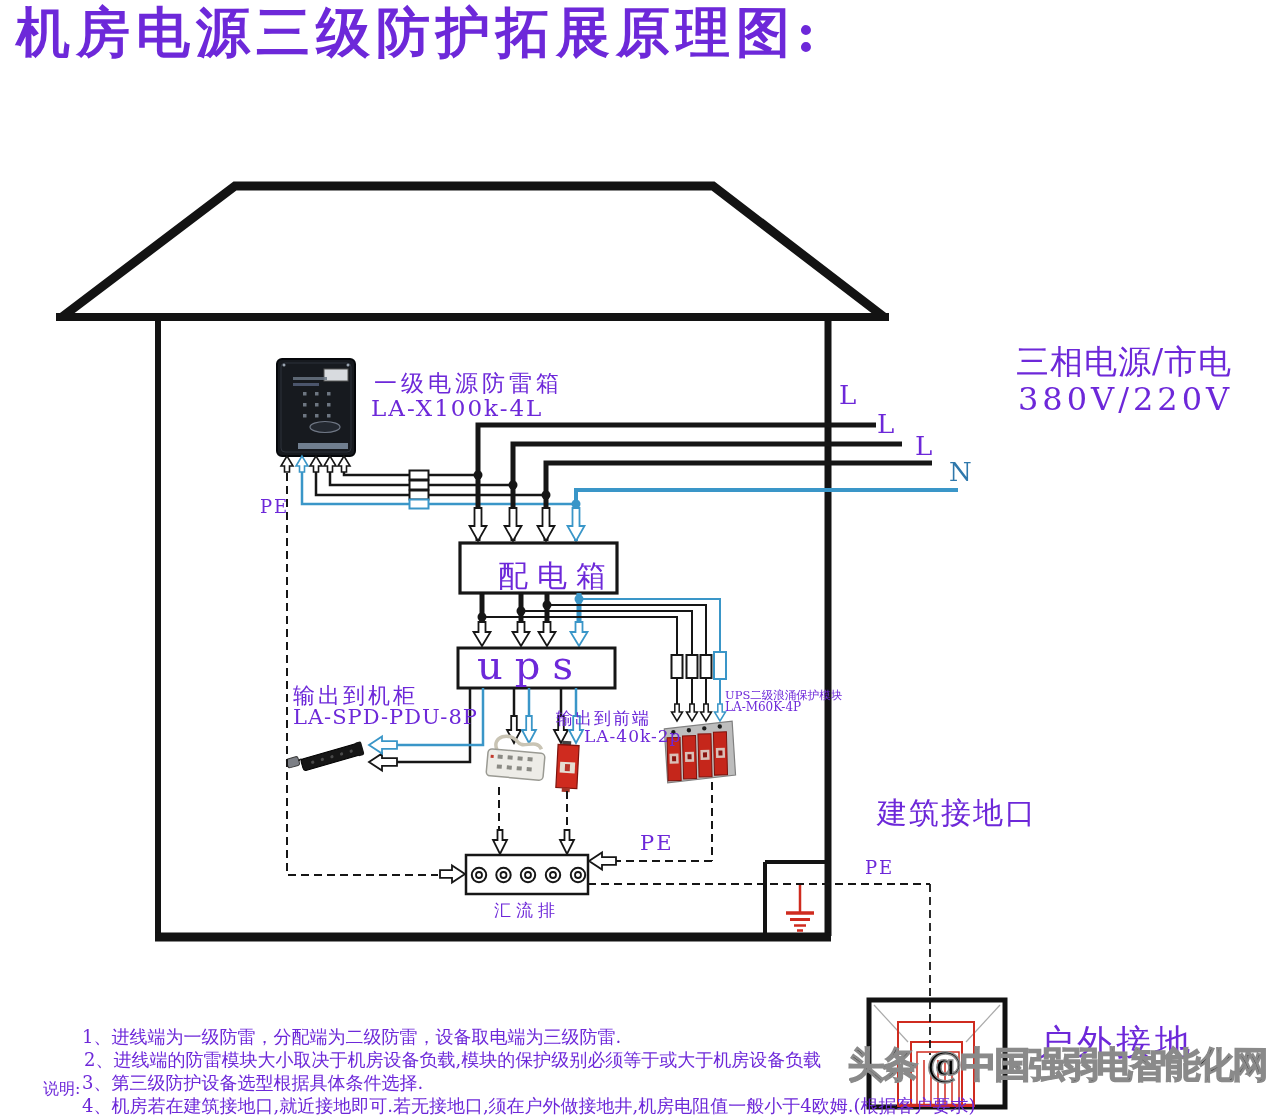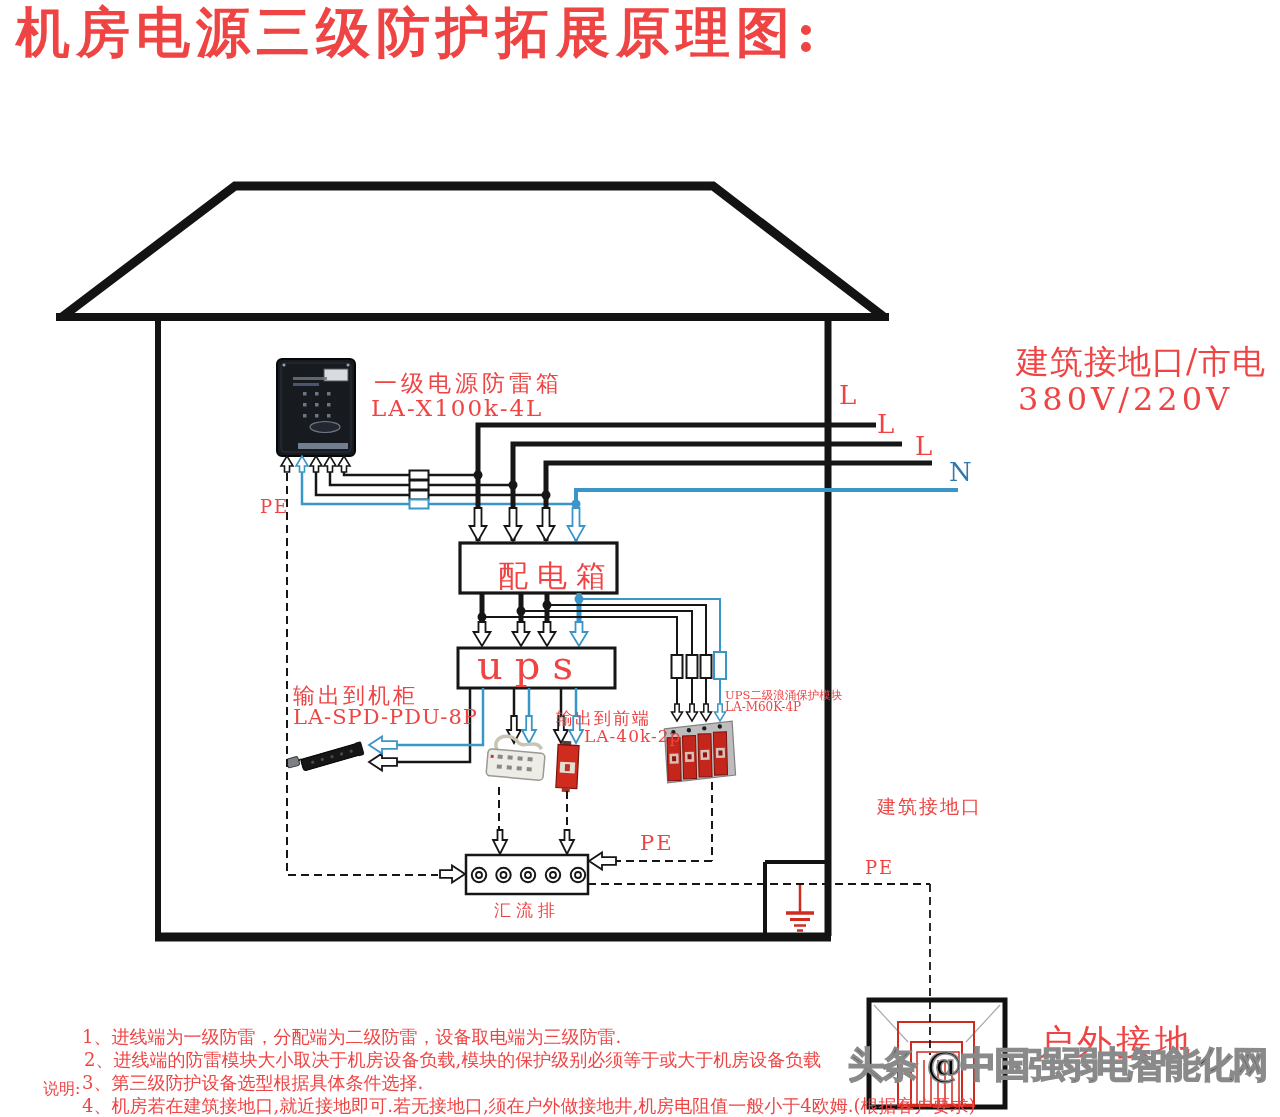--- a/index.html
+++ b/index.html
@@ -1,19 +1,19 @@
 <!DOCTYPE html>
 <html><head>
 <meta charset="utf-8">
 <style>
   html,body{margin:0;padding:0;background:#ffffff;}
   .canvas{position:relative;width:1280px;height:1117px;background:#ffffff;overflow:hidden;
           font-family:"DejaVu Serif","Liberation Serif",serif;}
   svg{position:absolute;left:0;top:0;}
-  .t{position:absolute;white-space:nowrap;color:#ef4444;line-height:1.12;}
+  .t{position:absolute;white-space:nowrap;color:#6d28d9;line-height:1.12;}
   .title{font-weight:700;}
   .ctr{text-align:center;}
   .blue{color:#2f78ab;}
   .watermark{font-weight:700;color:#000000;-webkit-text-stroke:1.5px #8a8a8a;}
   .note{font-family:"DejaVu Serif","Liberation Serif",serif;}
 </style>
 </head>
 <body>
 
 <div class="canvas">
@@ -285,41 +285,41 @@
 <div class="t" style="left:374px;top:371px;font-size:23px;letter-spacing:4px;">一级电源防雷箱</div>
 <div class="t" style="left:371px;top:396px;font-size:23px;letter-spacing:2px;">LA-X100k-4L</div>
 
 <div class="t" style="left:260px;top:497px;font-size:18px;letter-spacing:2px;">PE</div>
 
 <div class="t" style="left:839px;top:381px;font-size:26px;">L</div>
 <div class="t" style="left:877px;top:410px;font-size:26px;">L</div>
 <div class="t" style="left:915px;top:432px;font-size:26px;">L</div>
 <div class="t blue" style="left:949px;top:458px;font-size:26px;">N</div>
 
-<div class="t" style="left:1016px;top:344px;font-size:33px;letter-spacing:1px;">建筑接地口/市电</div>
+<div class="t" style="left:1016px;top:344px;font-size:33px;letter-spacing:1px;">三相电源/市电</div>
 <div class="t" style="left:1018px;top:382px;font-size:32px;letter-spacing:4px;">380V/220V</div>
 
 <div class="t ctr" style="left:460px;top:543px;width:184px;height:50px;line-height:50px;font-size:30px;letter-spacing:9px;text-indent:9px;margin-top:8px;">配电箱</div>
 
 <div class="t ctr" style="left:458px;top:646px;width:134px;height:40px;line-height:38px;font-size:40px;letter-spacing:12px;text-indent:12px;">ups</div>
 
 <div class="t" style="left:293px;top:684px;font-size:22px;letter-spacing:3px;">输出到机柜</div>
 <div class="t" style="left:293px;top:706px;font-size:21px;letter-spacing:1px;">LA-SPD-PDU-8P</div>
 
 <div class="t" style="left:556px;top:709px;font-size:17px;letter-spacing:2px;">输出到前端</div>
 <div class="t" style="left:584px;top:727px;font-size:17px;letter-spacing:1px;">LA-40k-2p</div>
 
 <div class="t" style="left:725px;top:689px;font-size:11.5px;">UPS二级浪涌保护模块</div>
 <div class="t" style="left:725px;top:701px;font-size:12px;">LA-M60K-4P</div>
 
 <div class="t" style="left:494px;top:901px;font-size:17px;letter-spacing:5px;">汇流排</div>
 
 <div class="t" style="left:640px;top:832px;font-size:21px;letter-spacing:2px;">PE</div>
 
-<div class="t" style="left:877px;top:796px;font-size:19px;letter-spacing:2px;">建筑接地口</div>
+<div class="t" style="left:877px;top:796px;font-size:30px;letter-spacing:2px;">建筑接地口</div>
 
 <div class="t" style="left:865px;top:858px;font-size:18px;letter-spacing:2px;">PE</div>
 
 <div class="t" style="left:1038px;top:1023px;font-size:35px;letter-spacing:4px;">户外接地</div>
 
 <div class="t watermark" style="left:848px;top:1044px;font-size:36px;letter-spacing:-2px;">头条 @中国强弱电智能化网</div>
 
 <div class="t note" style="left:5px;top:1080px;font-size:16px;margin-left:38px;">说明:</div>
 <div class="t note" style="left:82px;top:1027px;font-size:18px;">1、进线端为一级防雷，分配端为二级防雷，设备取电端为三级防雷.</div>
 <div class="t note" style="left:84px;top:1050px;font-size:18px;">2、进线端的防雷模块大小取决于机房设备负载,模块的保护级别必须等于或大于机房设备负载</div>

